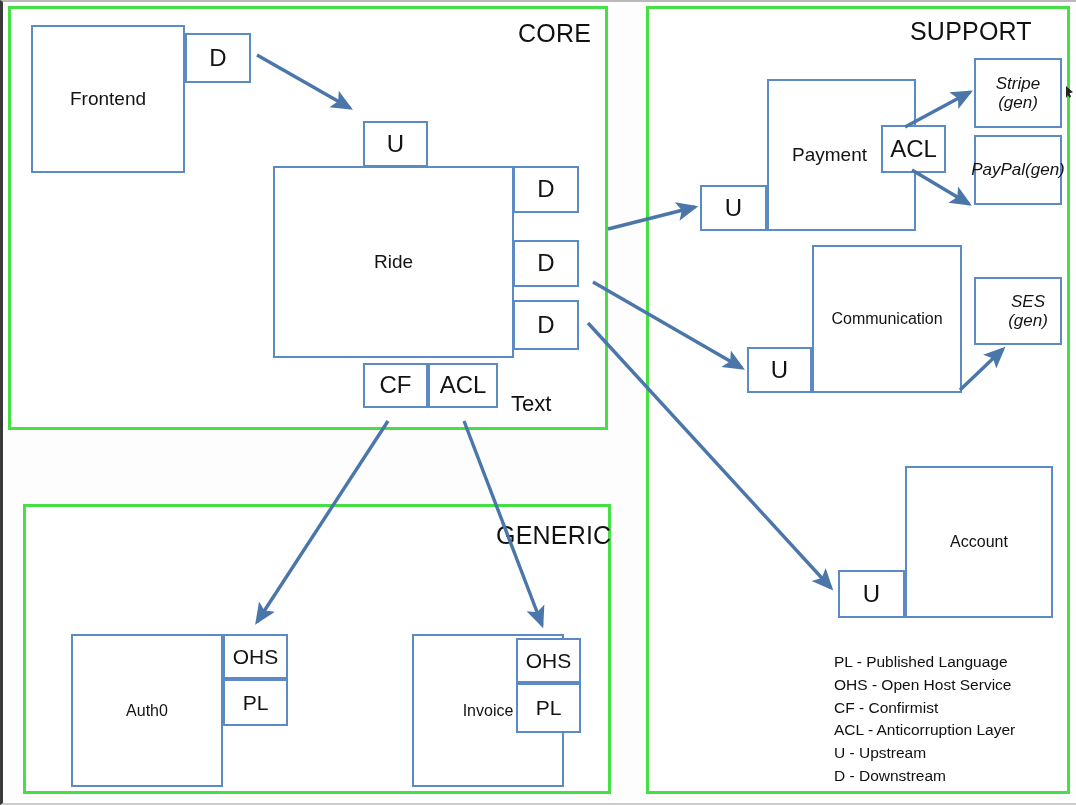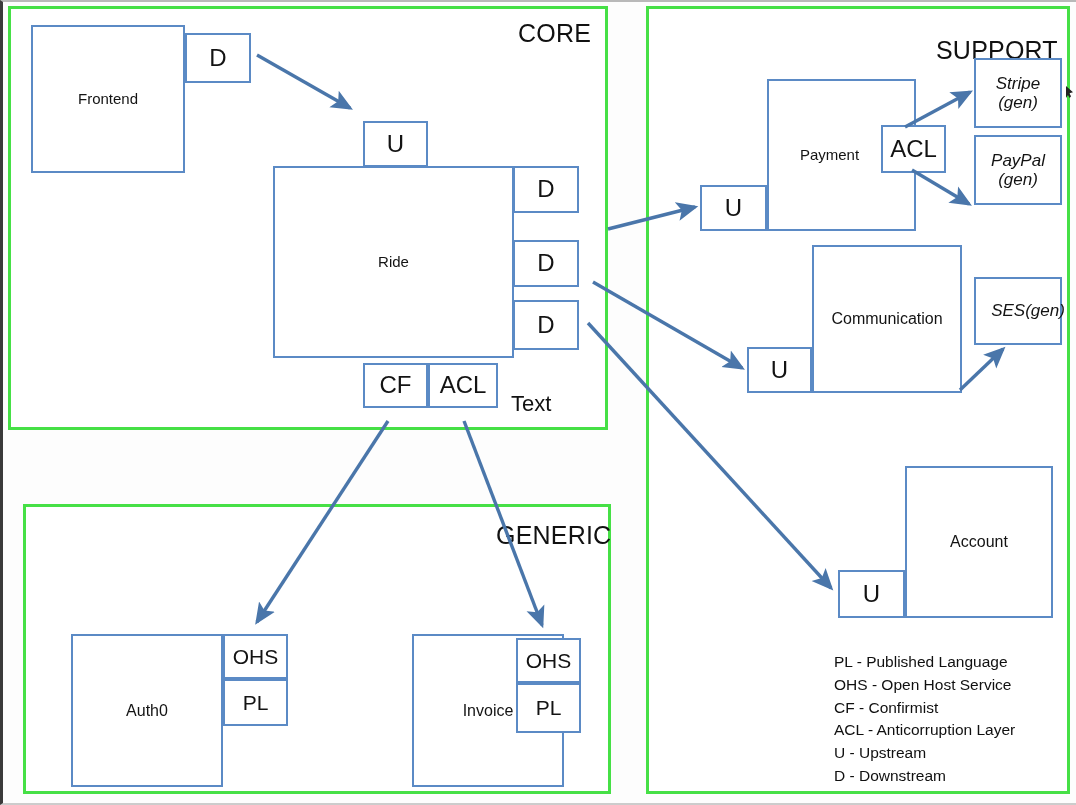--- a/index.html
+++ b/index.html
@@ -46,21 +46,21 @@
     border:2px solid #5b8ac5;
     background:#ffffff;
     box-sizing:border-box;
     display:flex;
     align-items:center;
     justify-content:center;
     text-align:center;
     color:#131313;
     line-height:1.12;
   }
-  .ctx{font-size:15px;align-items:center;}
+  .ctx{font-size:19px;align-items:center;}
   .ctx-sm{font-size:16px;text-align:center;}
   .tag{font-size:24px;}
   .tag-sm{font-size:21px;}
   .gen{font-size:17px;font-style:italic;}
 
   
   .freetext{
     position:absolute;
     font-size:22px;
     color:#111;
@@ -123,48 +123,48 @@
   </div>
   <div class="bx tag" style="left:363px;top:363px;width:65px;height:45px;">
     <span>CF</span>
   </div>
   <div class="bx tag" style="left:428px;top:363px;width:70px;height:45px;">
     <span>ACL</span>
   </div>
   <div class="freetext" style="left:511px;top:391px;">Text</div>
 
   <div class="zone" style="left:646px;top:6px;width:424px;height:788px;"></div>
-  <div class="zone-title" style="left:936px;top:17px;margin-top:19px;">SUPPORT</div>
+  <div class="zone-title" style="left:910px;top:17px;">SUPPORT</div>
 
   <div class="bx tag" style="left:700px;top:185px;width:67px;height:46px;">
     <span>U</span>
   </div>
   <div class="bx ctx" style="left:767px;top:79px;width:149px;height:152px;">
     <span style="position:relative;left:-12px;">Payment</span>
   </div>
   <div class="bx tag" style="left:881px;top:125px;width:65px;height:48px;">
     <span>ACL</span>
   </div>
 
   <div class="bx gen" style="left:974px;top:58px;width:88px;height:70px;flex-direction:column;">
     <span>Stripe</span>
     <span>(gen)</span>
   </div>
-  <div class="bx gen" style="left:974px;top:135px;width:88px;height:70px;flex-direction:column;">
+  <div class="bx gen" style="left:974px;top:135px;width:88px;height:70px;flex-direction:row;">
     <span>PayPal</span>
     <span>(gen)</span>
   </div>
 
   <div class="bx tag" style="left:747px;top:347px;width:65px;height:46px;">
     <span>U</span>
   </div>
   <div class="bx ctx-sm" style="left:812px;top:245px;width:150px;height:148px;">
     <span>Communication</span>
   </div>
-  <div class="bx gen" style="left:974px;top:277px;width:88px;height:68px;flex-direction:row;padding-left:20px;">
+  <div class="bx gen" style="left:974px;top:277px;width:88px;height:68px;flex-direction:column;padding-left:20px;">
     <span>SES</span>
     <span>(gen)</span>
   </div>
 
   <div class="bx tag" style="left:838px;top:570px;width:67px;height:48px;">
     <span>U</span>
   </div>
   <div class="bx ctx-sm" style="left:905px;top:466px;width:148px;height:152px;">
     <span>Account</span>
   </div>

